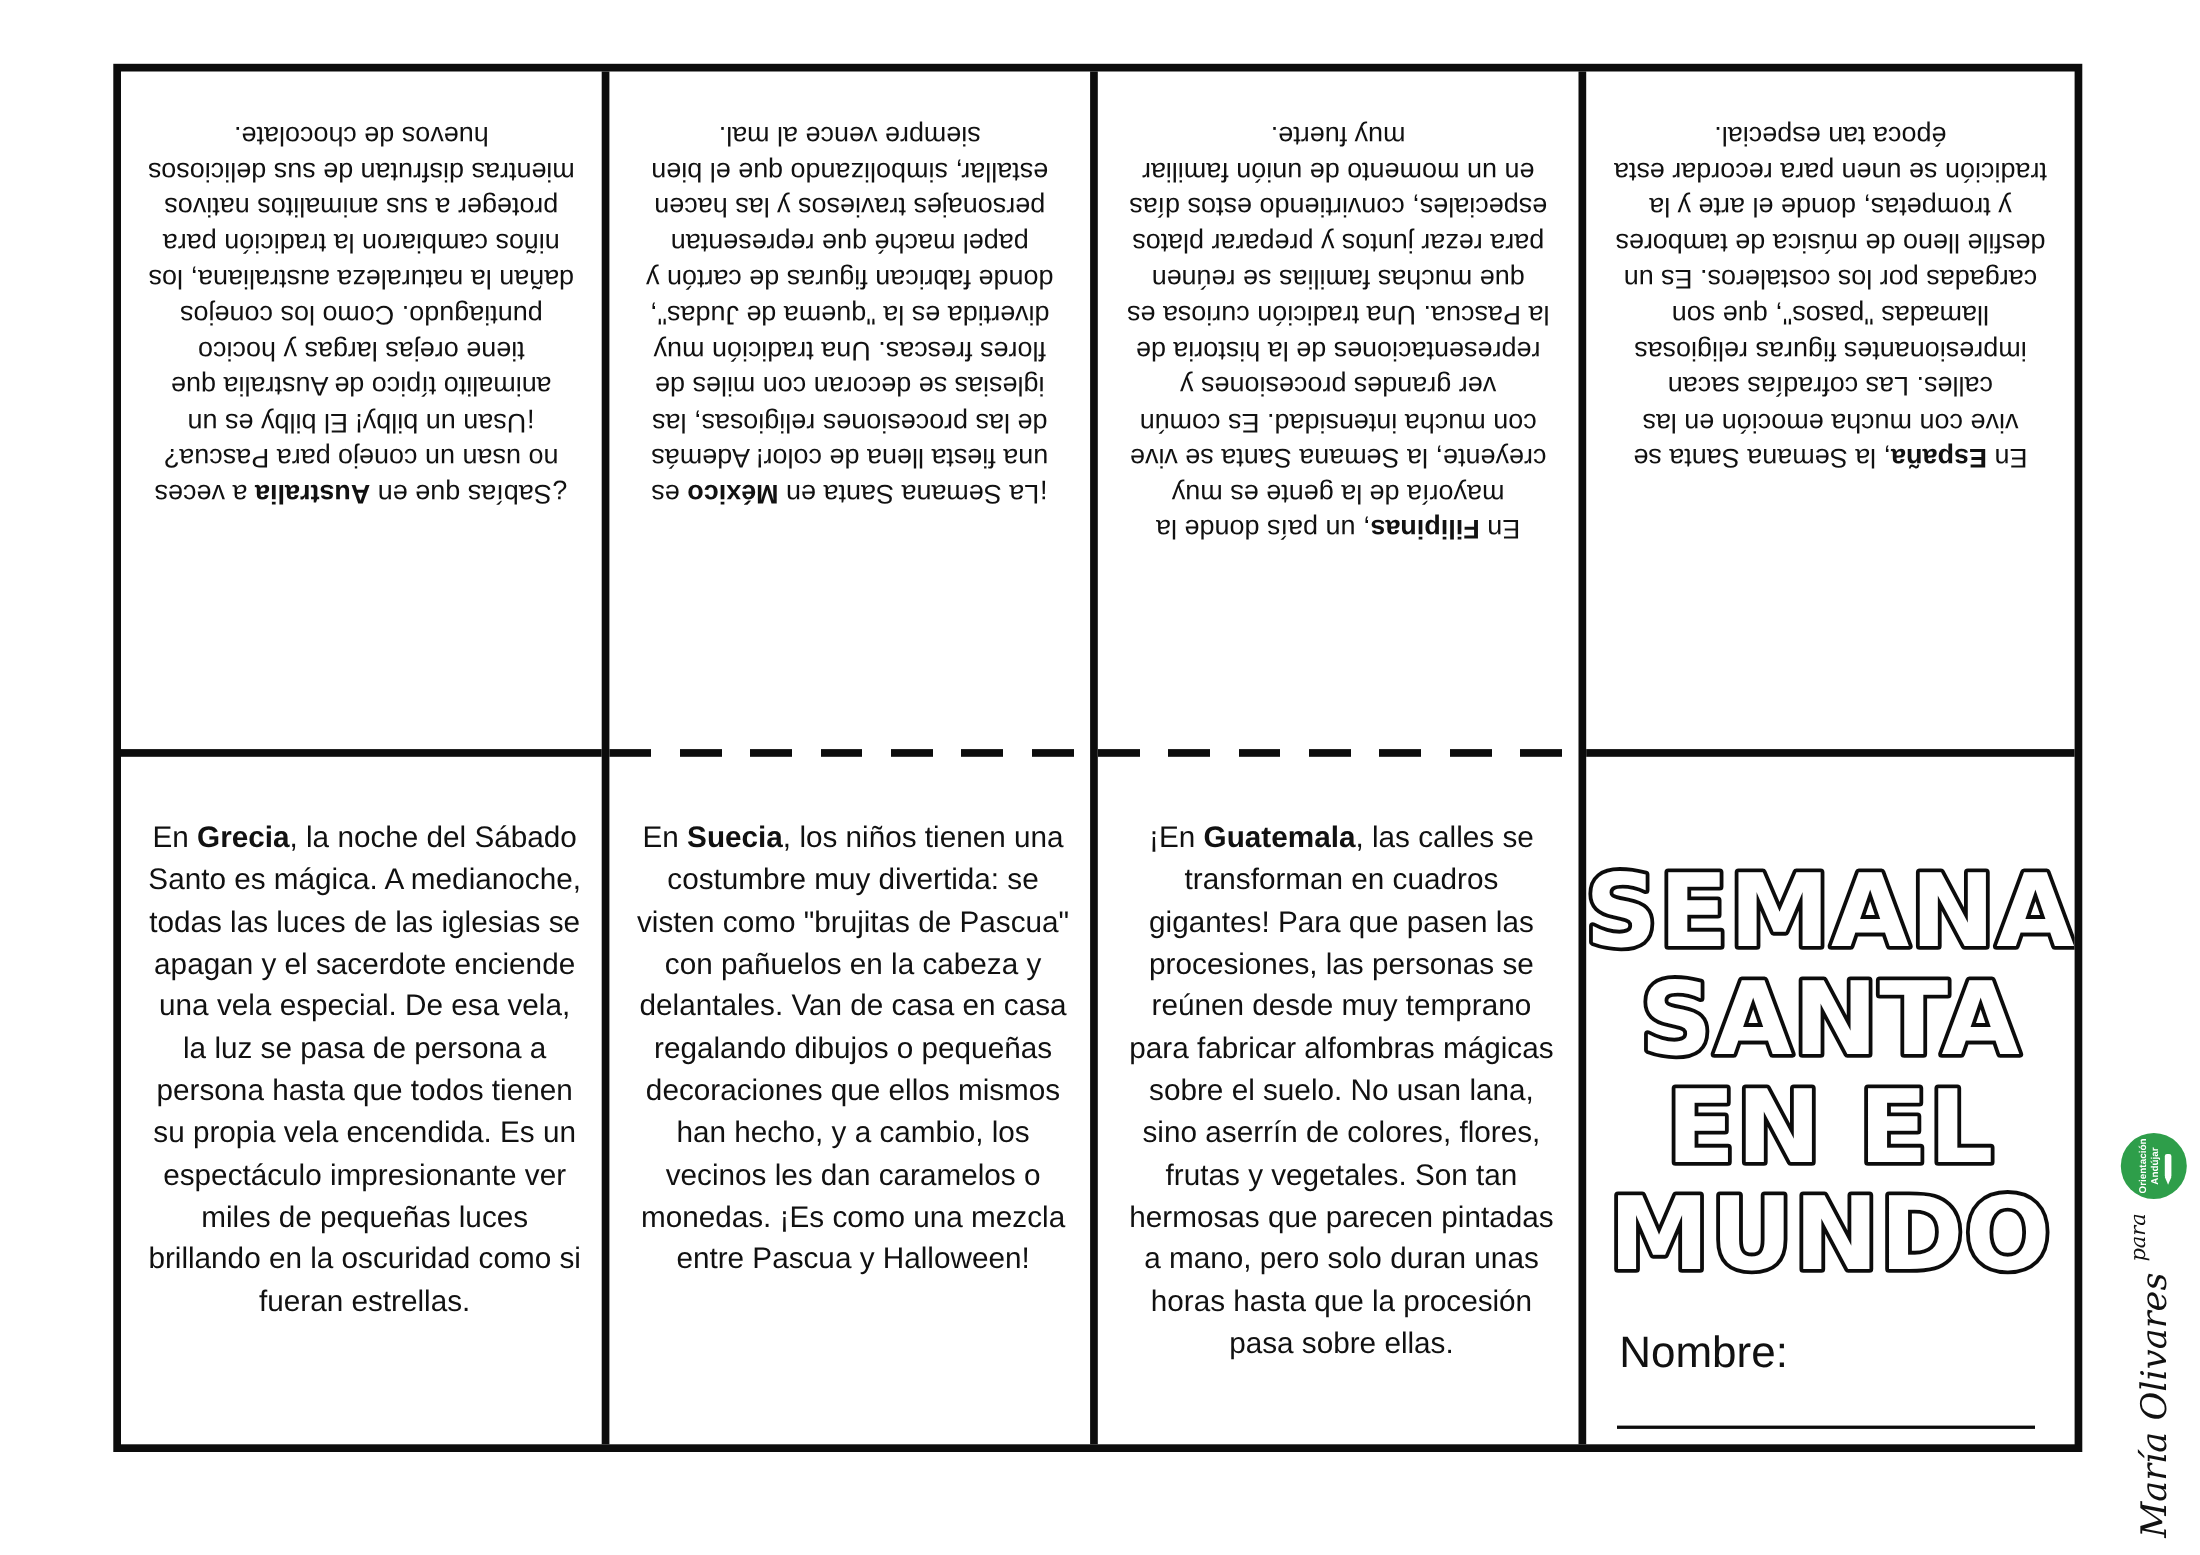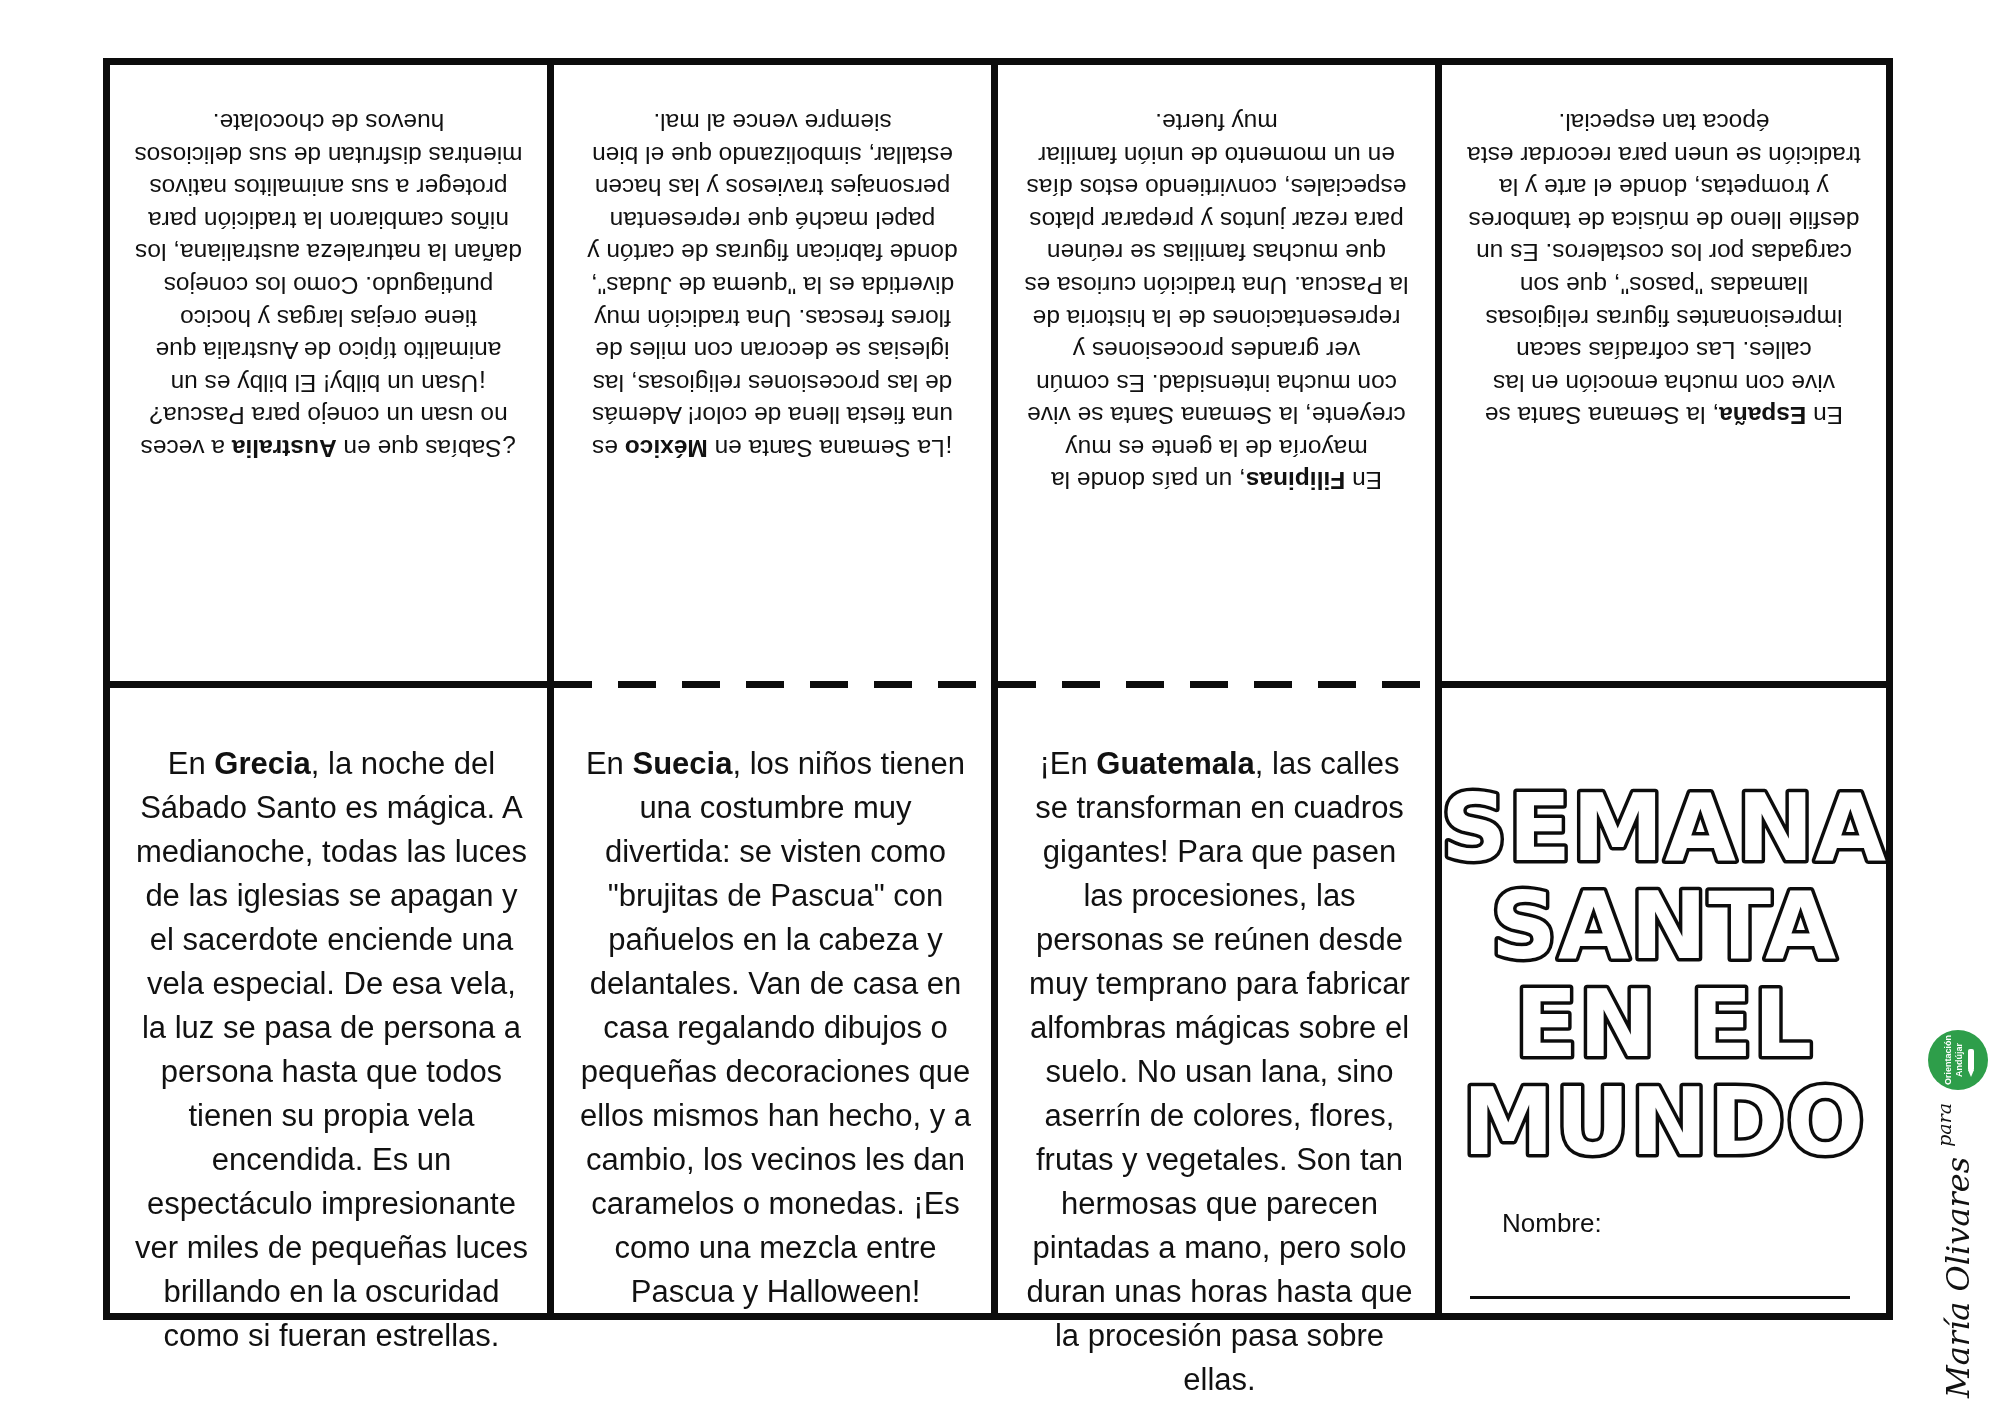--- a/index.html
+++ b/index.html
@@ -23,30 +23,30 @@
   .cell{position:absolute;box-sizing:border-box;text-align:center;}
   .row1{top:0;height:616px;}
   .row2{top:623px;height:625px;}
   .c1{left:0;width:437px}.c2{left:444px;width:437px}
   .c3{left:888px;width:437px}.c4{left:1332px;width:444px}
   .flip{
     transform:rotate(180deg);
     display:flex;flex-direction:column;justify-content:flex-end;align-items:center;
     padding:16px 24px;font-size:24.5px;line-height:1.33;
   }
-  .upright{padding:54px 16px 10px 22px;font-size:31px;line-height:1.42;}
+  .upright{padding:54px 16px 10px 22px;font-size:27px;line-height:1.42;}
   .country{font-weight:700;}
   .cover{position:relative;text-decoration:underline;}
   .cover-title{position:absolute;left:0;top:92px;}
   .cover-title text{
     font-family:"DejaVu Sans","Liberation Sans",sans-serif;font-weight:700;
     font-size:92px;letter-spacing:1px;fill:#ffffff;stroke:#0c0c0c;stroke-width:7px;
     stroke-linejoin:round;paint-order:stroke;text-anchor:middle;
   }
-  .name-label{position:absolute;left:30px;top:520px;font-size:26px;text-align:center;margin-left:30px;}
+  .name-label{position:absolute;left:30px;top:520px;font-size:40px;text-align:center;}
   .name-line{position:absolute;left:28px;top:608px;width:380px;border-bottom:3px solid #0c0c0c;}
   .credit{
     position:absolute;left:1916px;top:1398px;width:330px;height:84px;
     transform-origin:top left;transform:rotate(-90deg);
     display:flex;align-items:center;
   }
   .author{font-family:"DejaVu Serif","Liberation Serif",serif;font-style:italic;font-size:32px;white-space:nowrap;}
   .prep{font-family:"DejaVu Serif","Liberation Serif",serif;font-style:italic;font-size:19px;margin-left:10px;transform:translateY(-14px);}
   .logo{margin-left:12px;flex:0 0 auto;}
   .logo text{fill:#fff;font-family:"Liberation Sans",sans-serif;font-weight:700;text-anchor:middle;}

